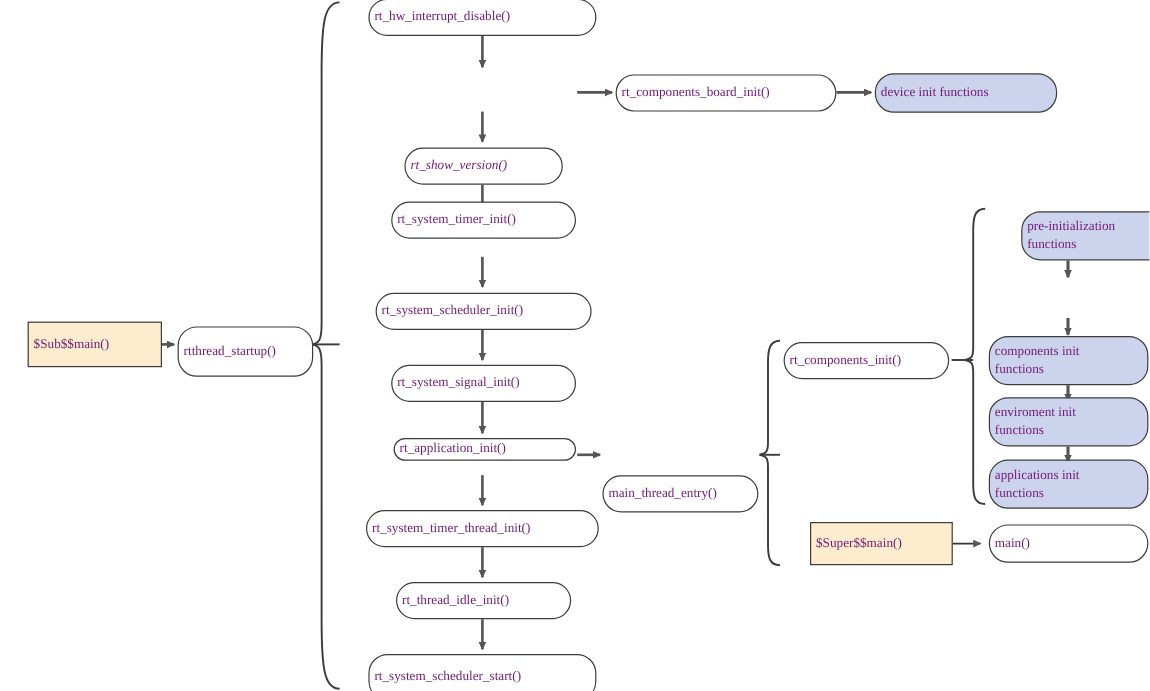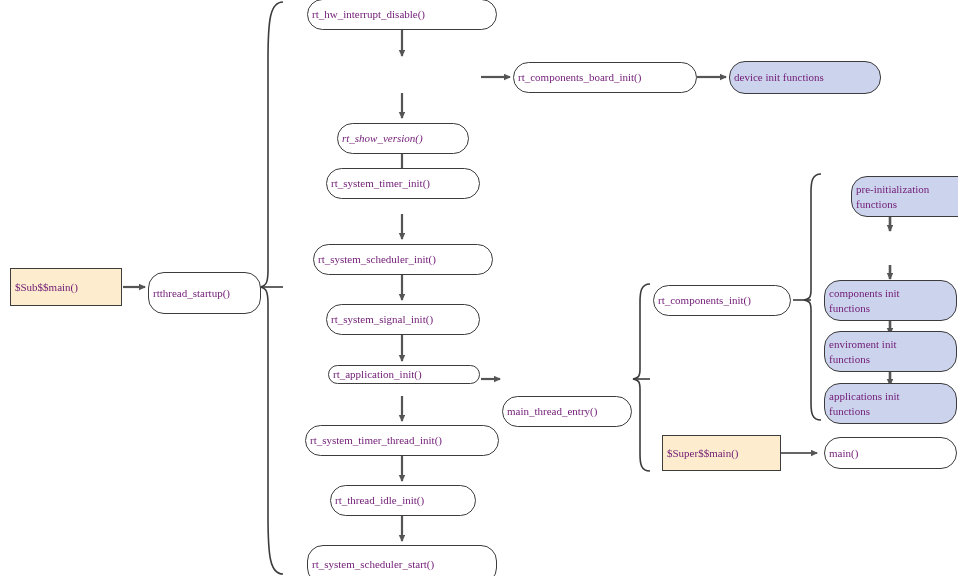--- a/index.html
+++ b/index.html
@@ -39,20 +39,21 @@
     border-radius: 16px;
     white-space: pre-line;
     padding: 0 4px;
   }
   .node.rounded {
     border-radius: 16px;
   }
   .node.rect {
     border-radius: 0;
     border: 1.2px solid #3c3c3c;
+    margin-left: 13px;
   }
   .node.blue {
     background: #ccd3ec;
   }
   .node.cream {
     background: #fdeccd;
   }
   .node .label {
     display: block;
     width: 100%;

